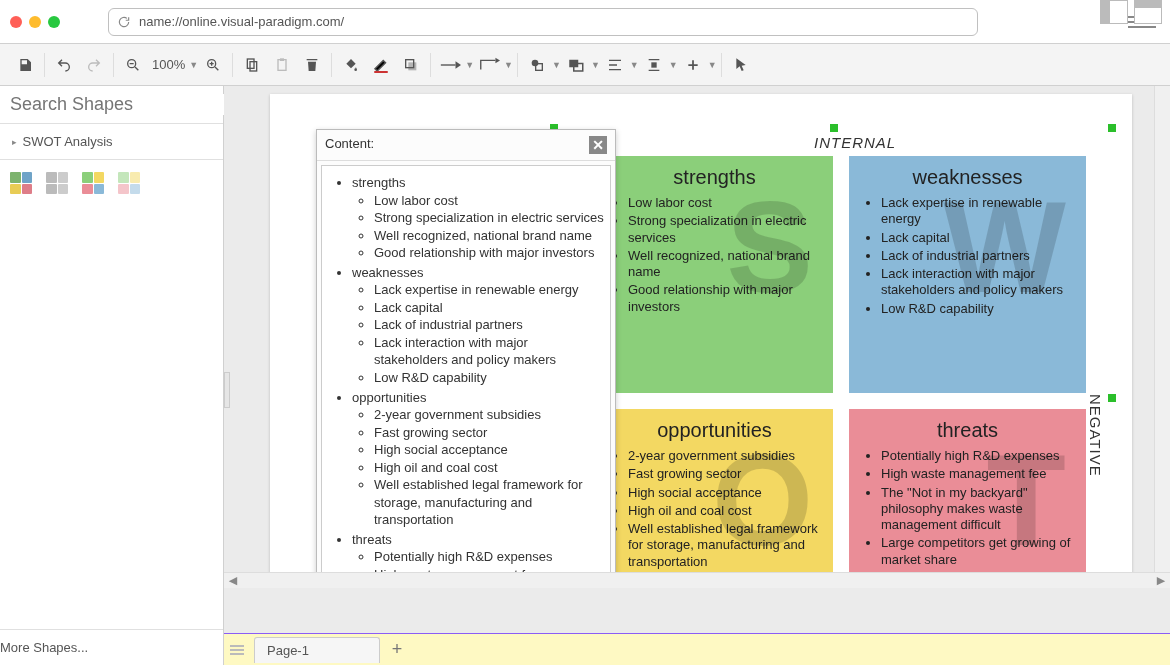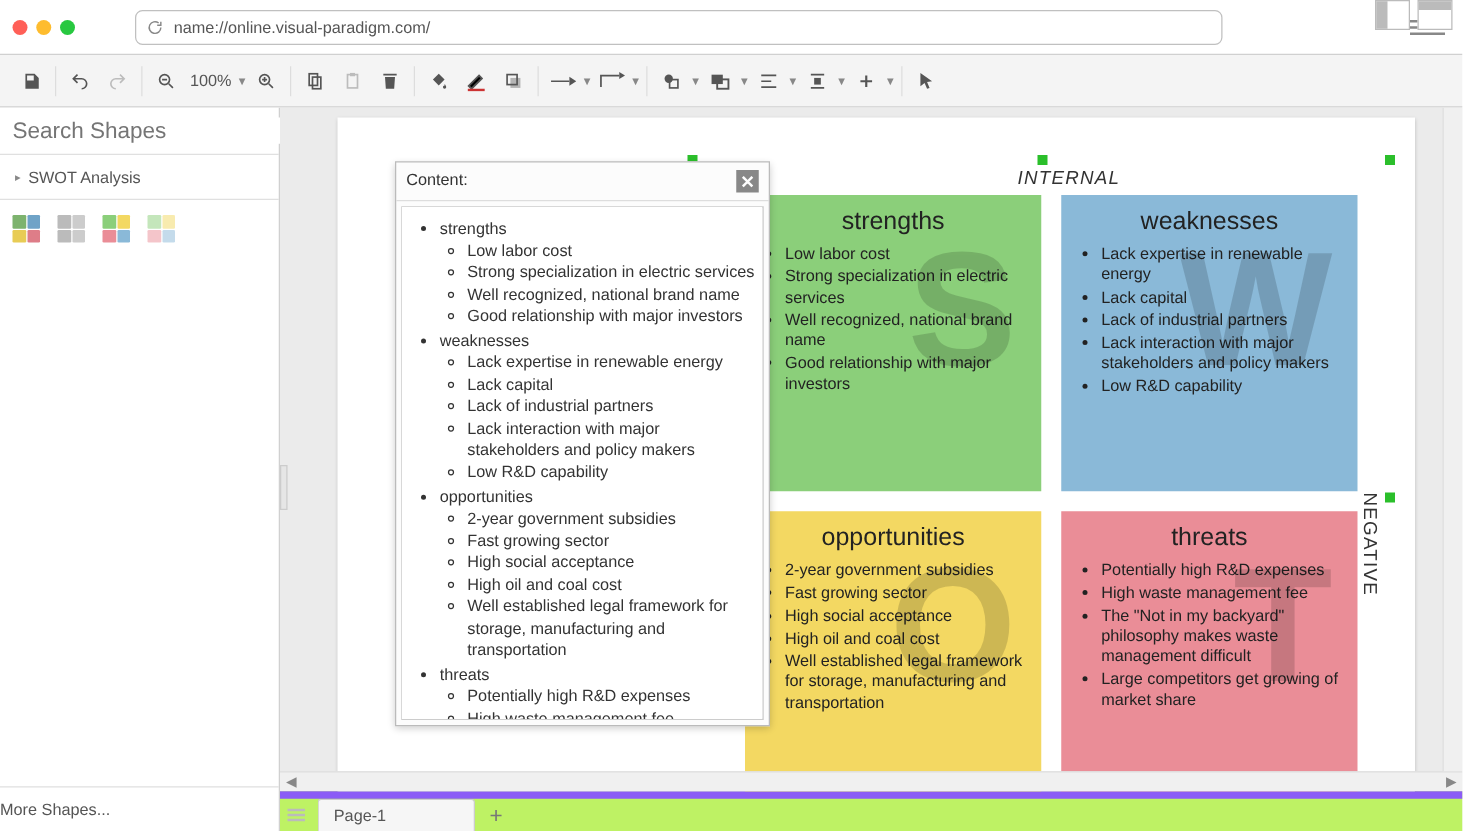--- a/index.html
+++ b/index.html
@@ -67,21 +67,21 @@
 .popup-head { display:flex; align-items:flex-start; padding:6px 8px; border-bottom:1px solid #ddd; }
 .popup-head span { flex:1; }
 .popup-close { width:18px; height:18px; background:#888; color:#fff; display:flex; align-items:center; justify-content:center; font-size:14px; font-weight:bold; }
 .popup-body { flex:1; overflow-y:auto; padding:6px 6px 6px 6px; border:1px solid #ccc; margin:4px; background:#fff; }
 .popup-body > ul { list-style: disc; padding-left: 24px; }
 .popup-body > ul > li { margin:2px 0; }
 .popup-body ul ul { list-style: circle; padding-left: 22px; }
 .popup-body li { line-height:1.35; }
 
 
-.pagetabs { height:32px; background:#bef264; border-top:6px solid #8b5cf6; display:flex; align-items:center; padding-left:6px; gap:4px; font-size:13px; color:#555;}
+.pagetabs { height:32px; background:#fef9c3; border-top:1px solid #8b5cf6; display:flex; align-items:center; padding-left:6px; gap:4px; font-size:13px; color:#555;margin-top:45px;}
 .ptgrab { width:14px; display:flex; flex-direction:column; gap:2px; margin-right:6px;}
 .ptgrab div{height:2px;background:#bbb;}
 .pagetab { background:#f6f6f6; border:1px solid #ccc; border-bottom:none; padding:5px 70px 5px 12px; border-radius:3px 3px 0 0;}
 .addpage { width:26px; height:22px; display:flex; align-items:center; justify-content:center; font-size:18px; color:#777;}
 
 
 .rpanel { position:absolute; right:8px; top:0; display:flex; gap:6px;}
 .ricon { width:28px; height:24px; border:1px solid #bbb; background:#fff; display:flex;}
 .ricon.a::before{content:"";width:9px;background:#bbb;}
 .ricon.a::after{content:"";flex:1;}

